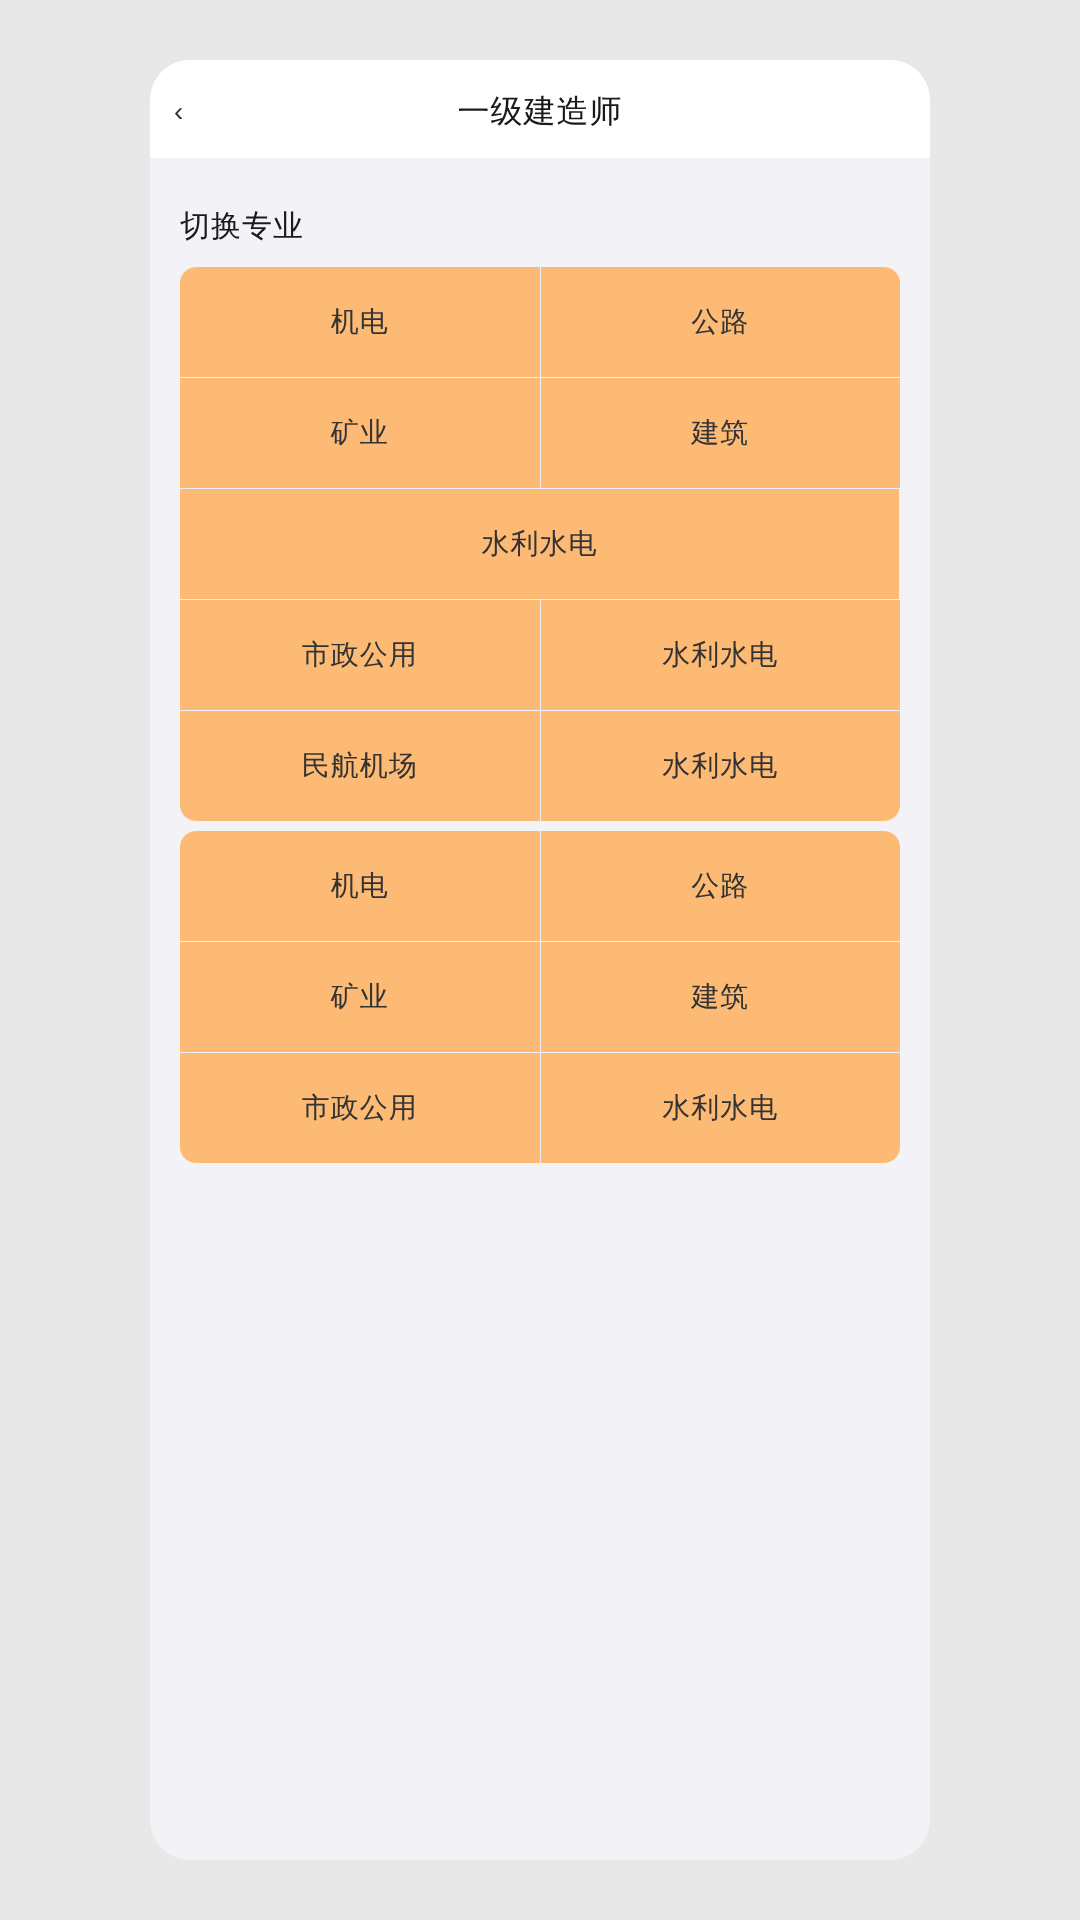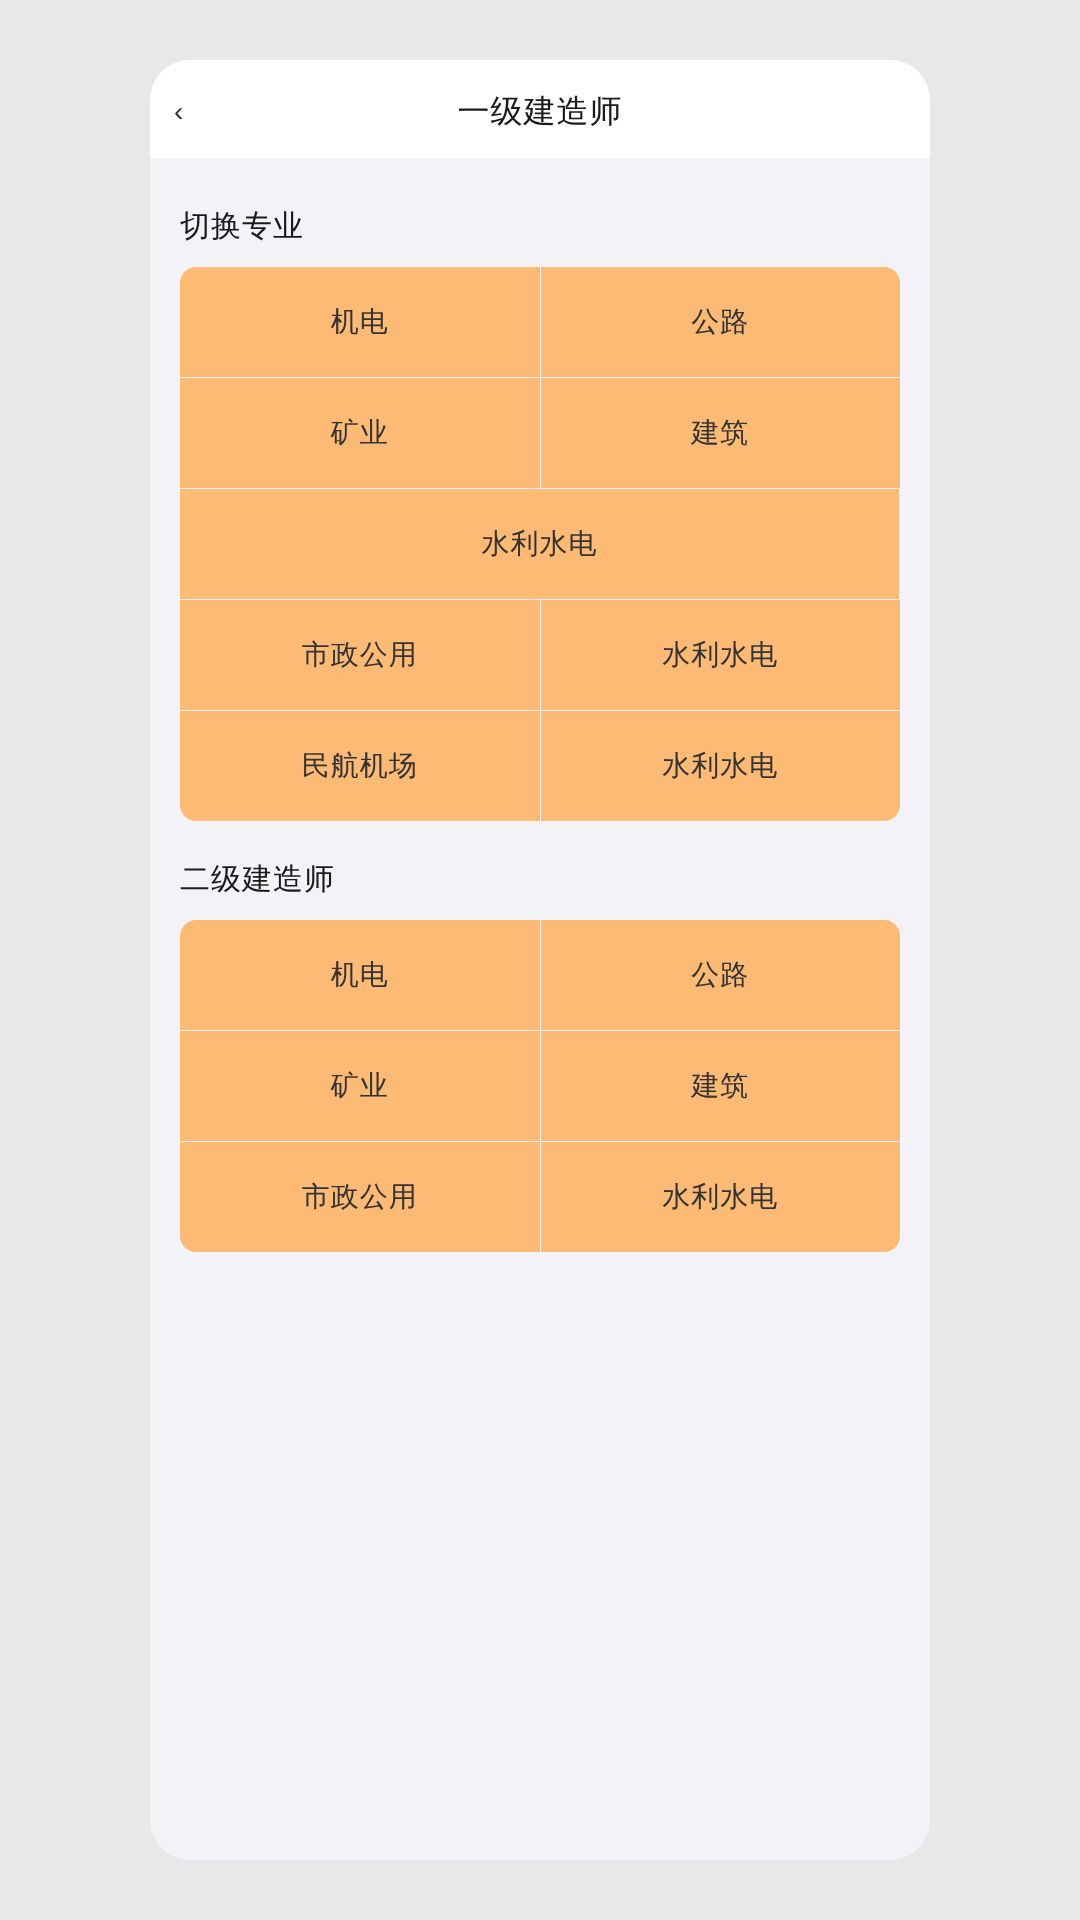--- a/index.html
+++ b/index.html
@@ -135,21 +135,20 @@
               <div class="grid-item">市政公用</div>
               <div class="grid-item">水利水电</div>
             </div>
             <div class="grid-row">
               <div class="grid-item">民航机场</div>
               <div class="grid-item">水利水电</div>
             </div>
           </div>
         </div>
         <div class="section">
-          <div class="section-title">二级建造师</div>
           <div class="grid-container">
             <div class="grid-row">
               <div class="grid-item">机电</div>
               <div class="grid-item">公路</div>
             </div>
             <div class="grid-row">
               <div class="grid-item">矿业</div>
               <div class="grid-item">建筑</div>
             </div>
             <div class="grid-row">

